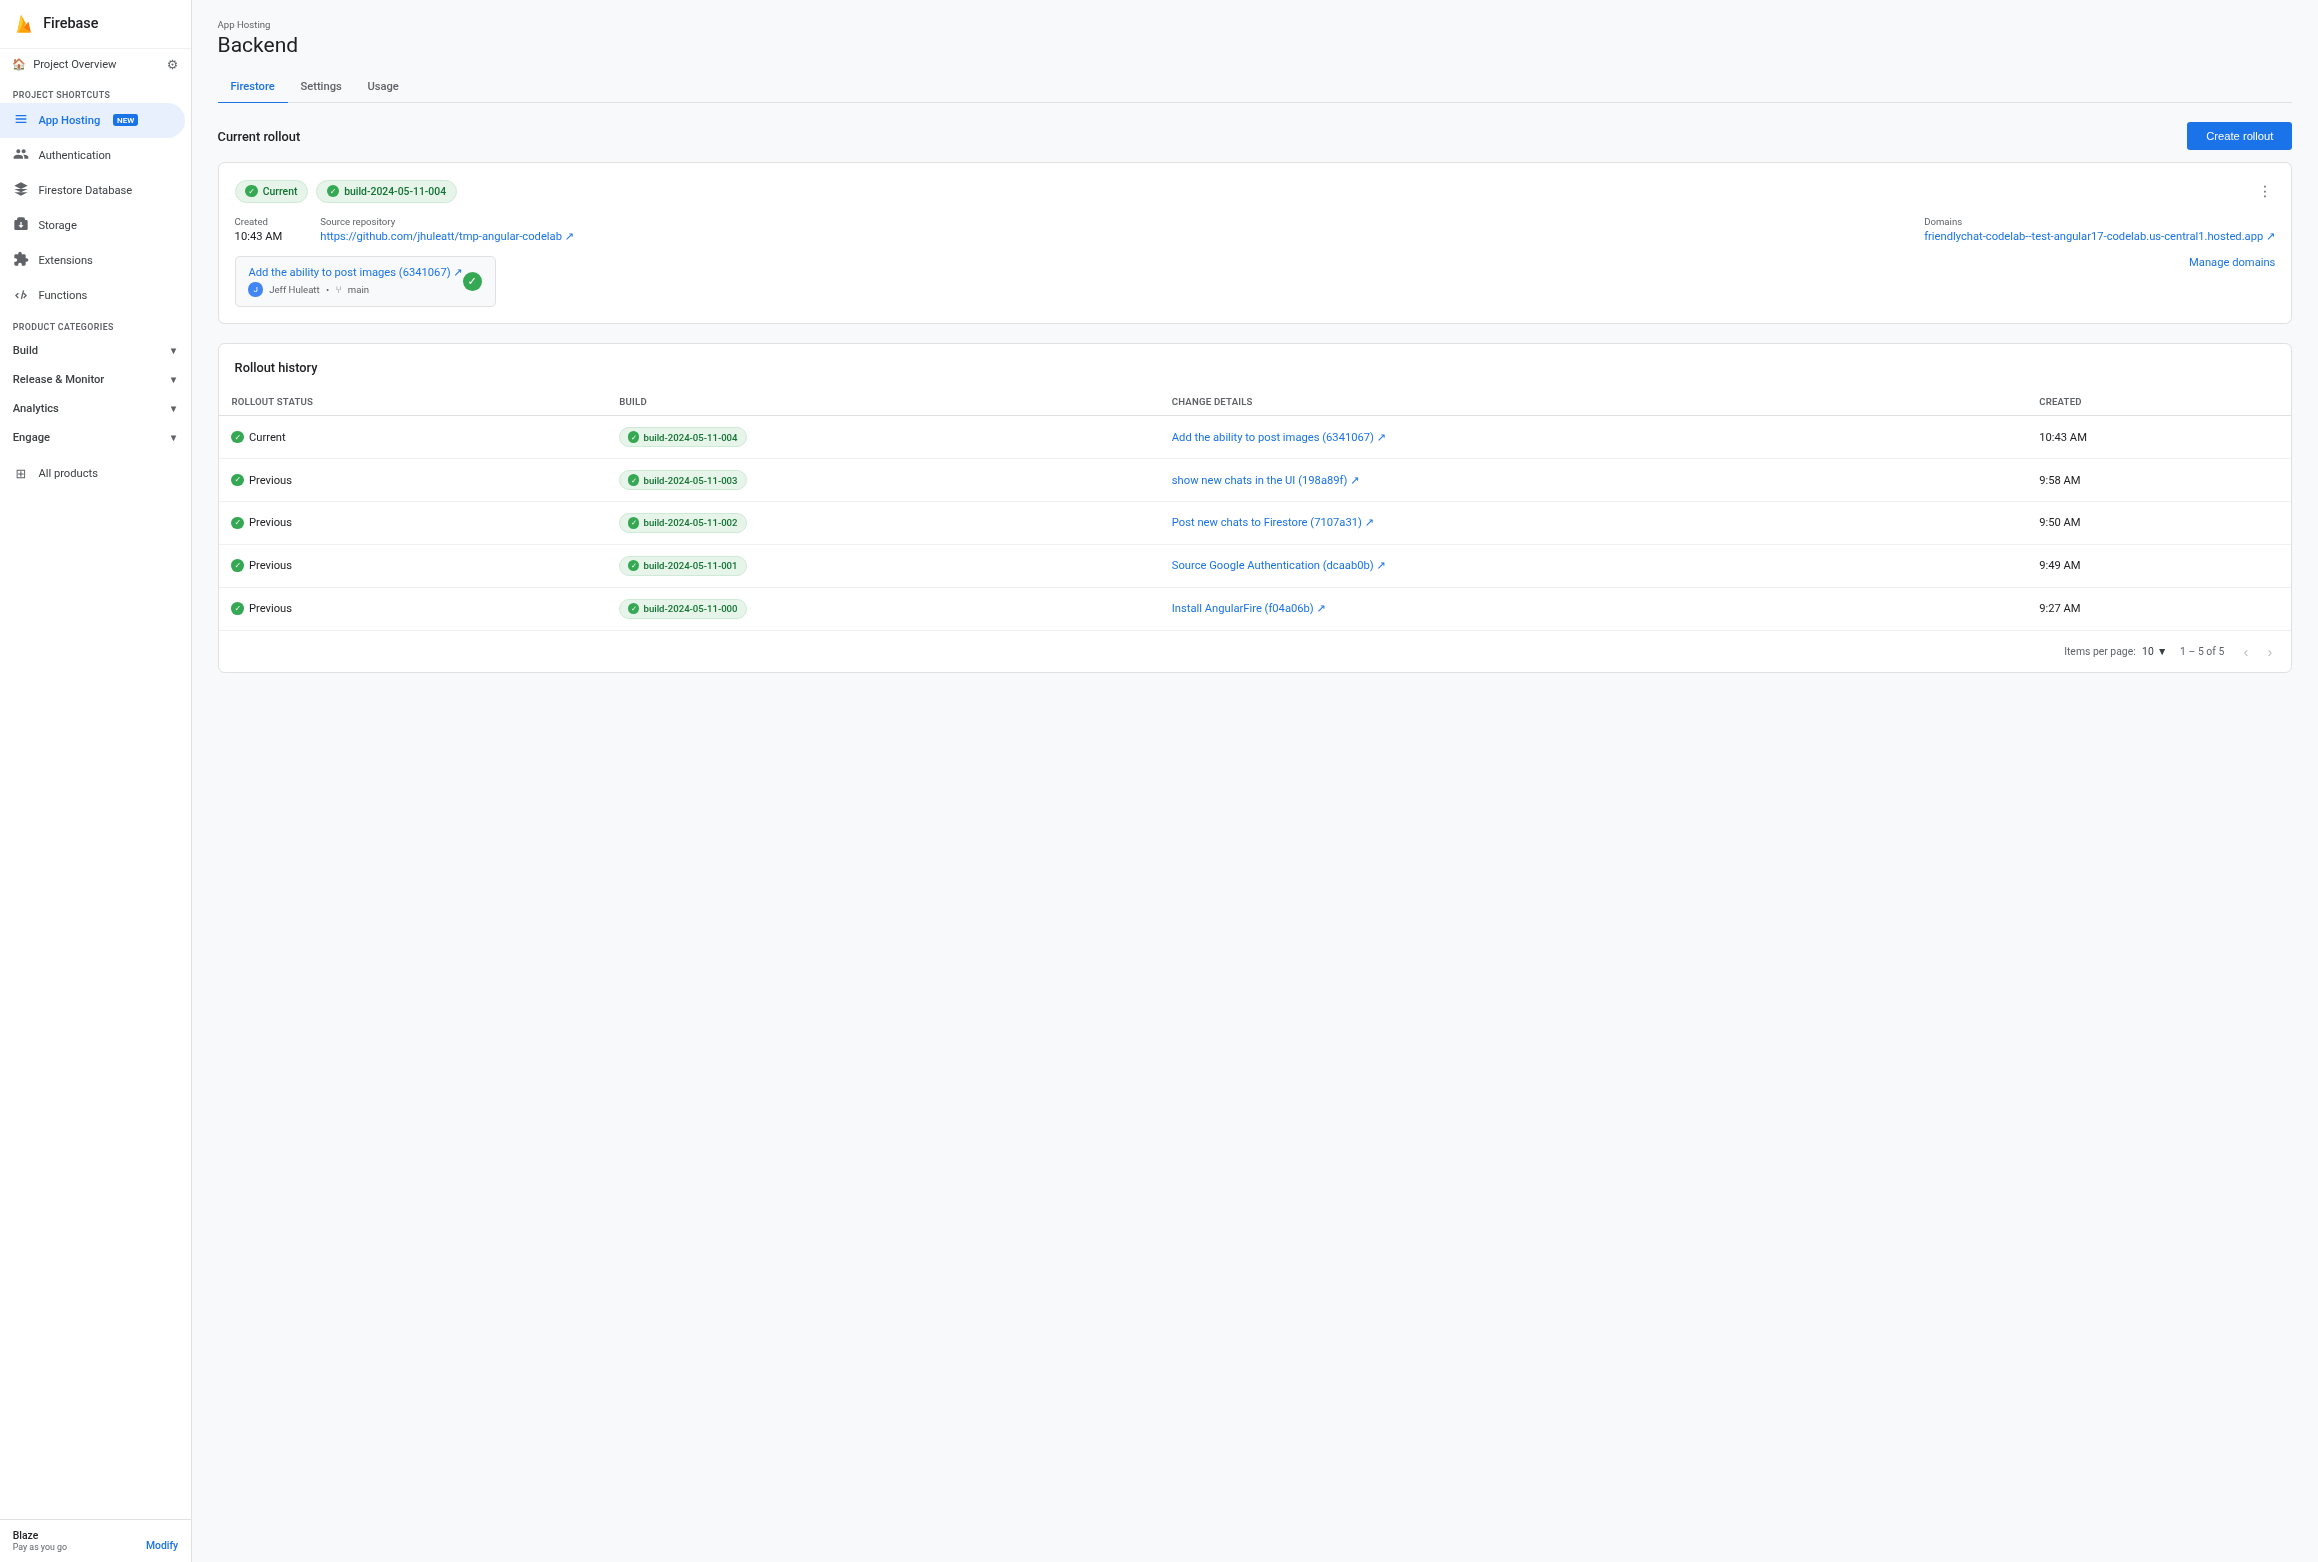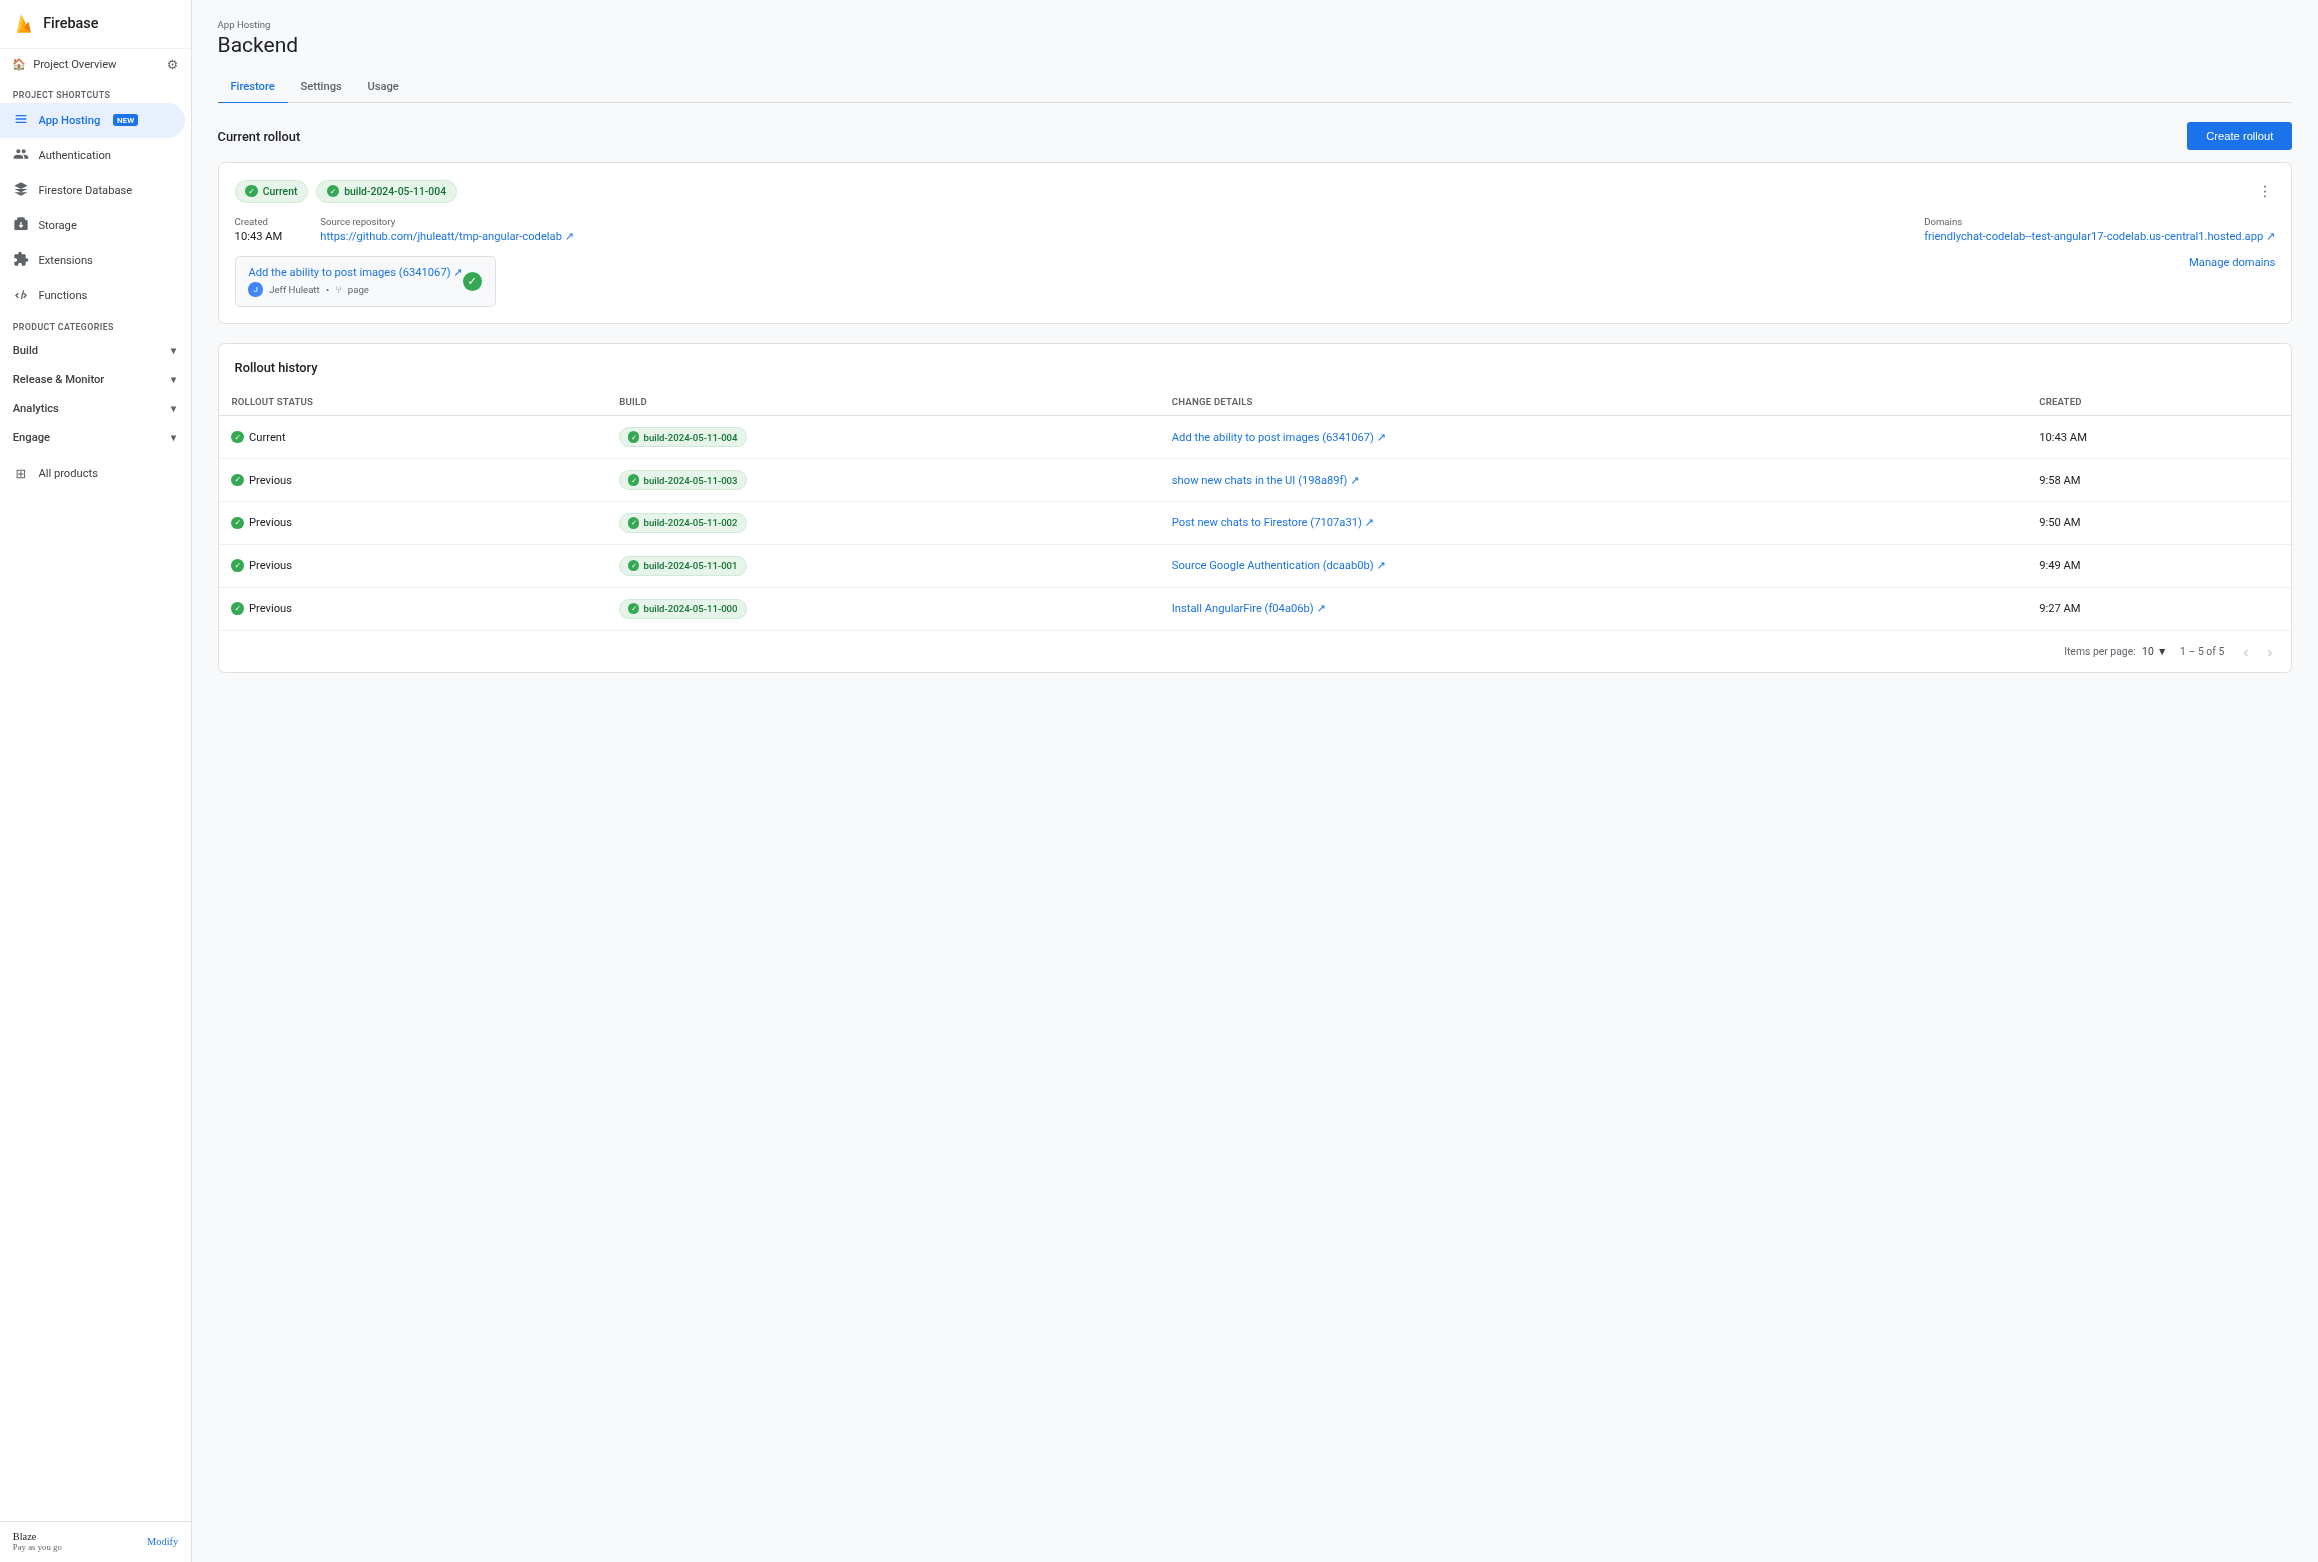--- a/index.html
+++ b/index.html
@@ -110,23 +110,22 @@
       font-weight: 500;
     }
 
     .chevron { font-size: 9.6px; color: #5f6368; }
 
     .sidebar-footer {
       margin-top: auto;
       border-top: 0.8px solid #e0e0e0;
       padding: 9.6px 12.8px;
       display: flex;
-      align-items: center;
+      align-items: flex-end;
       justify-content: space-between;
-      font-family: Liberation Serif, serif;
     }
 
     .blaze-info { font-size: 10.4px; }
     .blaze-title { font-weight: 500; color: #202124; }
     .blaze-sub { font-size: 8.8px; color: #5f6368; }
 
     .modify-btn {
       font-size: 10.4px;
       color: #1a73e8;
       cursor: pointer;
@@ -607,21 +606,21 @@
 
       <div style="display:flex; align-items:flex-start; gap:32px;">
         <div class="commit-card">
           <div class="commit-info">
             <a class="commit-link" href="#">Add the ability to post images (6341067) ↗</a>
             <div class="commit-meta">
               <span class="avatar-small">J</span>
               <span>Jeff Huleatt</span>
               <span>•</span>
               <span>⑂</span>
-              <span>page</span>
+              <span>main</span>
             </div>
           </div>
           <span class="check-circle" style="width:19px;height:19px;font-size:11.2px;background:#34a853;">✓</span>
         </div>
 
         <div style="margin-left:auto;padding-left:11px;">
           <a class="manage-link" href="#">Manage domains</a>
         </div>
       </div>
     </div>

